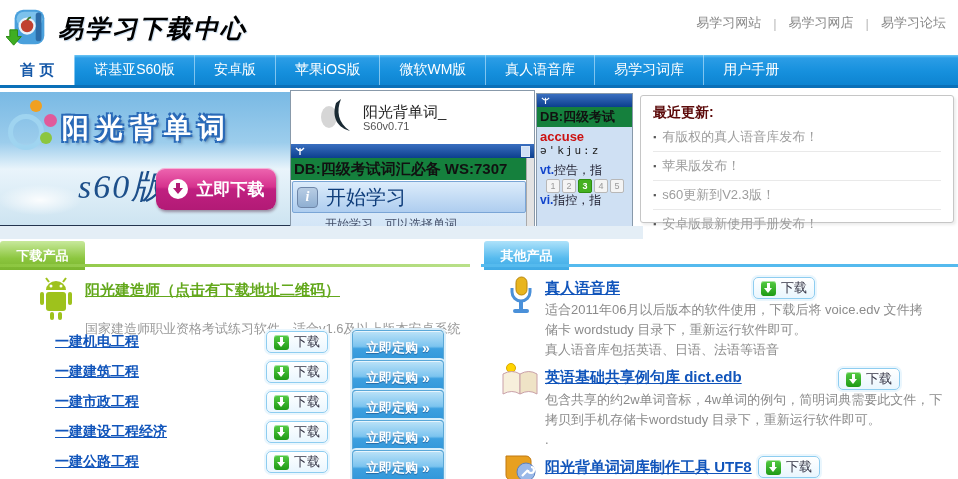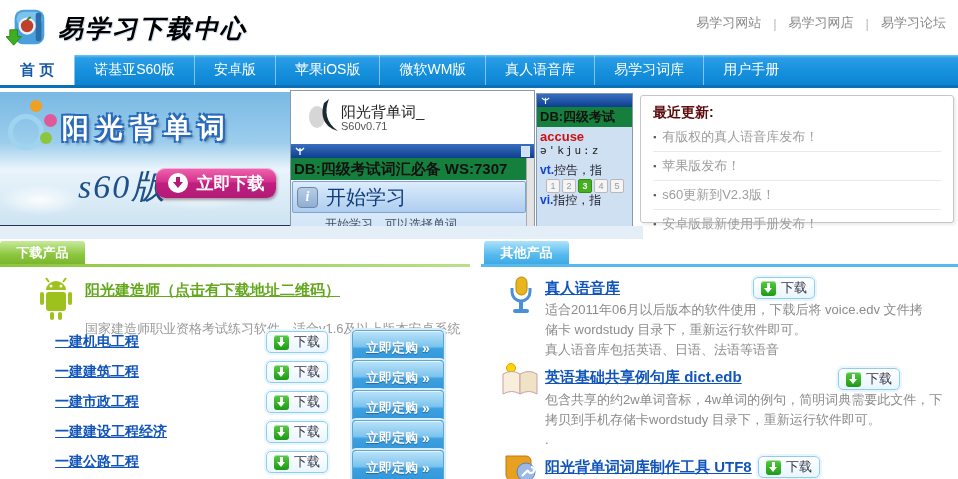--- a/index.html
+++ b/index.html
@@ -35,33 +35,33 @@
   .banner-title{position:absolute;left:62px;top:18px;font-size:27px;font-weight:bold;color:#fff;
       letter-spacing:7px;white-space:nowrap;
       text-shadow:-2px -2px 0 #2a6ab8,2px -2px 0 #2a6ab8,-2px 2px 0 #2a6ab8,2px 2px 0 #2a6ab8,3px 3px 3px rgba(10,30,80,.45);}
   .banner-sub{position:absolute;left:78px;top:72px;font-size:34px;font-style:italic;
       color:#1d4f8a;font-family:"Liberation Serif","DejaVu Serif",serif;letter-spacing:2px;}
   .deco{position:absolute;border-radius:50%;}
   .deco-ring{left:8px;top:22px;width:26px;height:26px;border:5px solid #9fd4f0;background:transparent;}
   .deco-o{left:30px;top:8px;width:12px;height:12px;background:#f0a020;}
   .deco-p{left:44px;top:22px;width:13px;height:13px;background:#e05a9a;}
   .deco-g{left:40px;top:40px;width:12px;height:12px;background:#8cc63f;}
-  .dl-now{position:absolute;right:14px;top:76px;width:120px;height:30px;border:none;cursor:pointer;
+  .dl-now{position:absolute;right:14px;top:76px;width:120px;height:42px;border:none;cursor:pointer;
       border-radius:9px;background:linear-gradient(180deg,#ee66b0 0%,#d6328e 45%,#c02080 50%,#b21a76 100%);
       box-shadow:inset 0 1px 0 rgba(255,255,255,.5),1px 2px 3px rgba(60,10,40,.4);
       color:#fff;font-size:17px;font-weight:bold;display:flex;align-items:center;justify-content:center;gap:9px;}
   .dl-now .circ{width:20px;height:20px;border-radius:50%;background:#fff;position:relative;flex:0 0 auto;}
   .dl-now .circ::before{content:"";position:absolute;left:8px;top:4px;width:4px;height:5px;background:#b21a76;}
   .dl-now .circ::after{content:"";position:absolute;left:5px;top:9px;
       border-left:5px solid transparent;border-right:5px solid transparent;border-top:6px solid #b21a76;}
 
   
   .shot{position:absolute;background:#fff;border:1px solid #8899aa;overflow:hidden;}
   #shot1{left:290px;top:90px;width:243px;height:142px;}
-  #shot1 .s-head{height:53px;background:#fff;display:flex;align-items:center;padding-left:16px;gap:0;}
+  #shot1 .s-head{height:53px;background:#fff;display:flex;align-items:center;padding-left:28px;gap:10px;}
   .s-title{font-size:15px;color:#222;line-height:17px;}
   .s-ver{font-size:11px;color:#555;}
   .statusbar{height:14px;background:linear-gradient(180deg,#3a6fc0,#0c3f8e);display:flex;
              align-items:center;justify-content:space-between;padding:0 4px;}
   .battery{width:7px;height:9px;border:1px solid #dce8f8;background:#cfe0f5;}
   .dbline{height:22px;background:#15803d;display:flex;align-items:center;padding-left:3px;
           font-size:15px;font-weight:bold;color:#111;white-space:nowrap;overflow:hidden;}
   #shot1 .s-body{height:53px;background:linear-gradient(180deg,#e8f2fb,#cfe3f6);position:relative;}
   .sel-row{margin:1px 8px 0 1px;height:30px;border:1px solid #7aa5d6;border-radius:2px;
            background:linear-gradient(180deg,#dcecfb,#aecdef);display:flex;align-items:center;gap:8px;padding:0 4px;}
@@ -93,21 +93,21 @@
   .upd-title{font-size:14px;font-weight:bold;color:#5c0a0a;margin:2px 0 1px 0;}
   .upd-item{display:flex;align-items:center;gap:6px;font-size:13px;color:#9d9d9d;
             padding:5px 0;border-bottom:1px solid #e9e9e9;cursor:pointer;}
   .upd-item:last-child{border-bottom:none;}
   .upd-bullet{color:#555;font-size:9px;}
 
   
   #strip{position:absolute;left:0;top:226px;width:643px;height:13px;background:#e4eef6;}
 
   
-  .sec-tab{position:absolute;height:23px;width:85px;border-radius:3px 3px 0 0;color:#fff;
+  .sec-tab{position:absolute;height:29px;width:85px;border-radius:3px 3px 0 0;color:#fff;
            font-size:13px;font-weight:bold;display:flex;align-items:center;justify-content:center;}
   #tab-dl{left:0;top:241px;background:linear-gradient(180deg,#c8e99c,#8cc63f 60%,#7ab52e);}
   #line-dl{position:absolute;left:0;top:264px;width:470px;height:3px;
            background:linear-gradient(90deg,#8cc63f,#b9e089);}
   #tab-other{left:484px;top:241px;background:linear-gradient(180deg,#aee2fa,#55baee 60%,#3fa9e4);}
   #line-other{position:absolute;left:481px;top:264px;width:477px;height:3px;background:#55baee;}
 
   
   .prod-icon{position:absolute;left:34px;top:276px;}
   .prod-title{position:absolute;left:85px;top:281px;font-size:15px;font-weight:bold;color:#63a81c;

